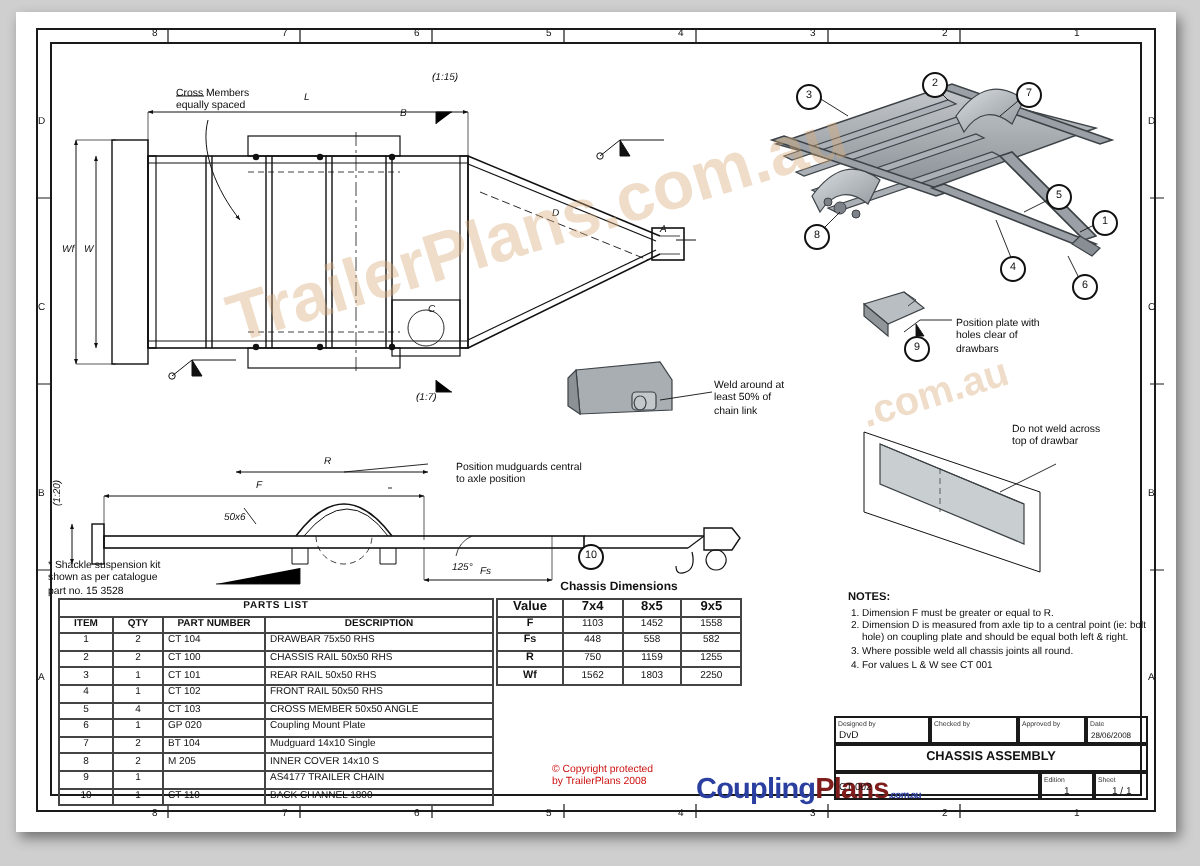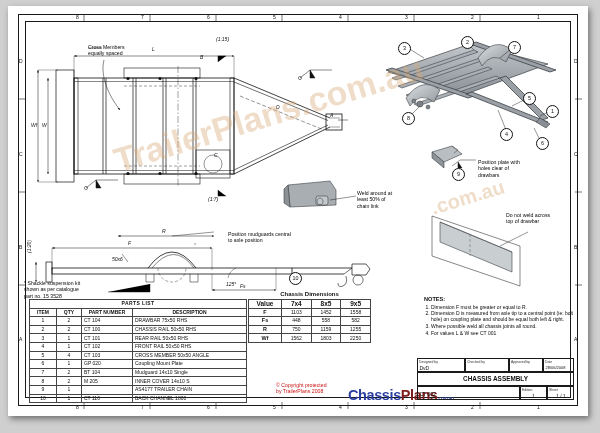--- a/index.html
+++ b/index.html
@@ -480,21 +480,21 @@
       <li>Dimension F must be greater or equal to R.</li>
       <li>Dimension D is measured from axle tip to a central point (ie: bolt hole) on coupling plate and should be equal both left &amp; right.</li>
       <li>Where possible weld all chassis joints all round.</li>
       <li>For values L &amp; W see CT 001</li>
     </ol>
   </div>
 
   <div id="copy" class="note">© Copyright protected
 by TrailerPlans 2008</div>
   <div id="logo">
-    <span class="a">Chassis</span><span class="b">Plans</span><span class="c">.com.au</span>
+    <span class="a">Coupling</span><span class="b">Plans</span><span class="c">.com.au</span>
   </div>
 
   <div id="tblock">
     <div class="tb" style="left:0;top:0;width:48px;height:14px">
       <span class="k">Designed by</span>
       <span class="v">DvD</span>
     </div>
     <div class="tb" style="left:48px;top:0;width:44px;height:14px">
       <span class="k">Checked by</span>
       <span class="v"></span>

